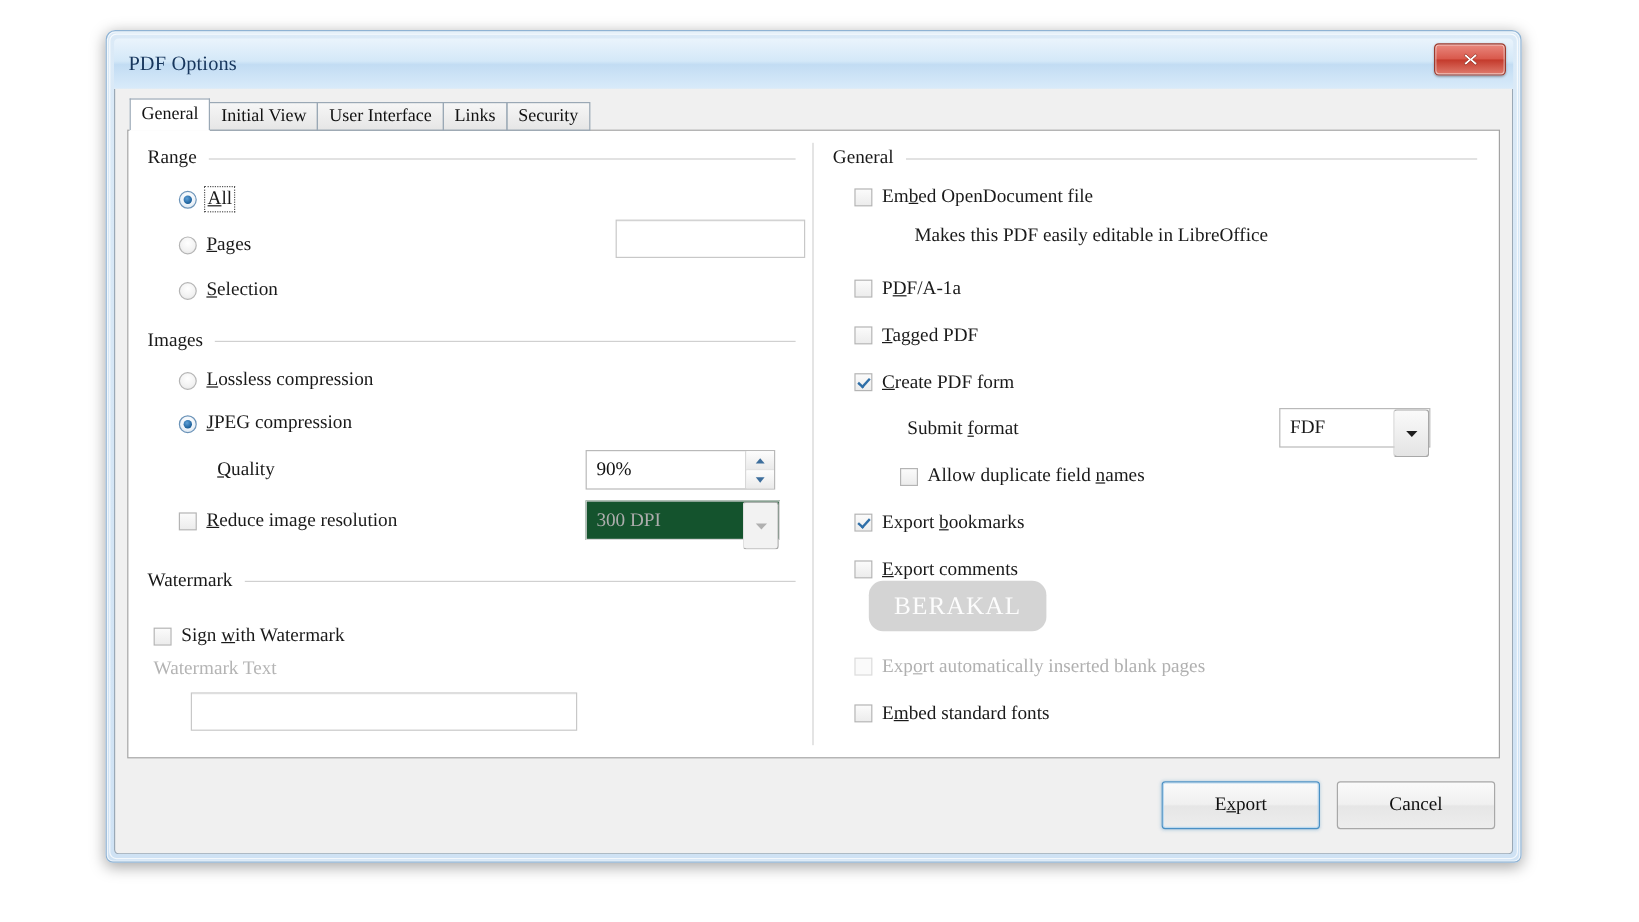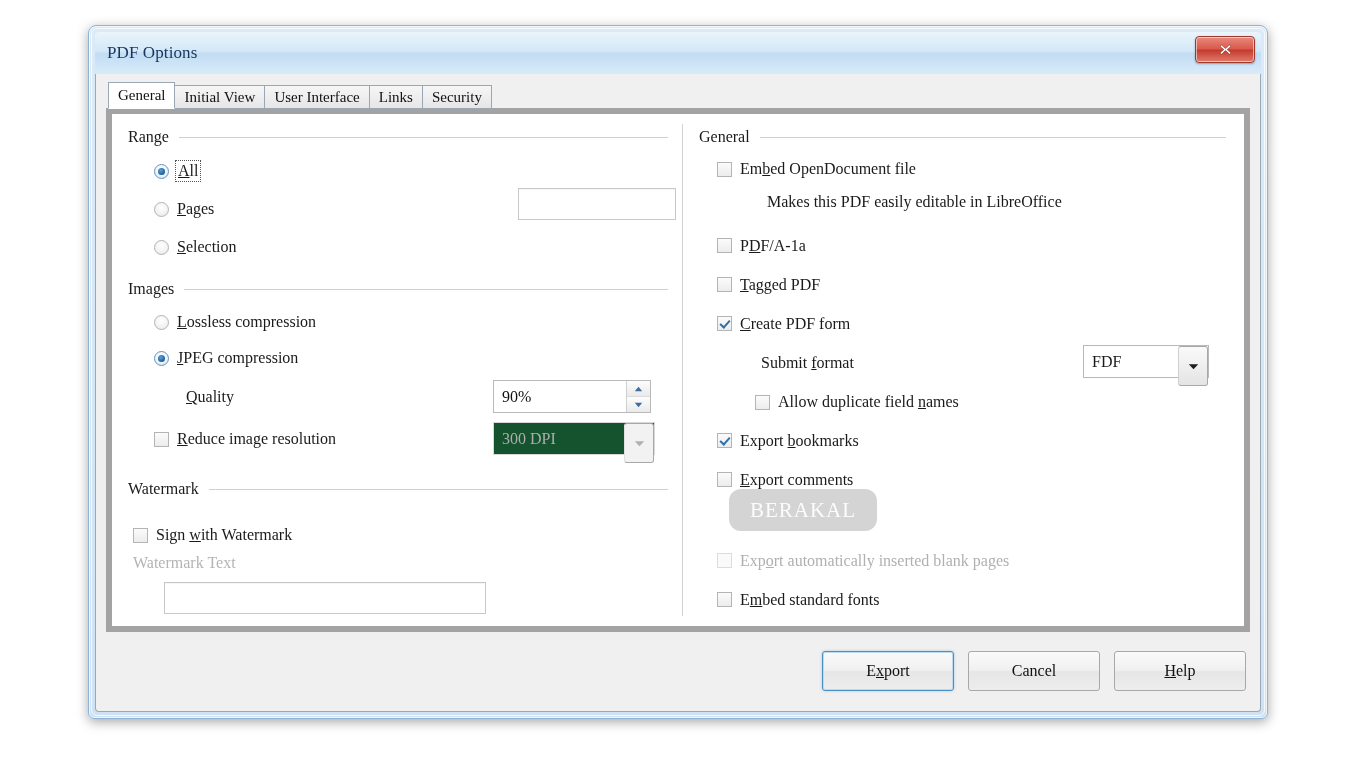--- a/index.html
+++ b/index.html
@@ -102,21 +102,21 @@
     position: relative;
     z-index: 4;
   }
 
   
   #panel {
     position: relative;
     height: 524px;
     margin-top: -1px;
     background: #ffffff;
-    border: 6px solid #a3a3a3;
+    border: 1px solid #a3a3a3;
     display: flex;
   }
   .col { position: relative; padding: 14px 0 0 0; }
   #col-left  { width: 570px; padding-left: 16px; padding-right: 14px; }
   #divider   { width: 1px; background: #d2d2d2; margin: 10px 0; }
   #col-right { flex: 1; padding-left: 16px; padding-right: 18px; }
 
   
   .group-head {
     display: flex; align-items: center;
@@ -421,21 +421,21 @@
 
         <div class="row" style="height:39px; padding-left:18px;">
           <div class="opt">
             <span class="cbox checked"></span>
             <span class="opt-label"><u>C</u>reate PDF form</span>
           </div>
         </div>
 
         <div class="row" style="height:40px; padding-left:62px;">
           <span class="plain-label">Submit <u>f</u>ormat</span>
-          <div class="combo" style="position:absolute; left:384px; top:2px; width:126px;">
+          <div class="combo" style="position:absolute; left:372px; top:2px; width:126px;">
             <span class="val">FDF</span>
             <span class="btn">
               <svg width="11" height="7" viewBox="0 0 11 7">
                   <path d="M0.8 1.2 L10.2 1.2 L5.5 6.2 Z" fill="#1d1d1d"></path>
                 </svg>
             </span>
           </div>
         </div>
 
         <div class="row" style="height:38px; padding-left:56px;">
@@ -477,19 +477,16 @@
       <div id="brand-watermark">BERAKAL</div>
     </div>
 
     <div id="bottombar">
       <div class="btn default">
         <span>E<u>x</u>port</span>
       </div>
       <div class="btn">
         <span>Cancel</span>
       </div>
-      <div class="btn">
-        <span><u>H</u>elp</span>
-      </div>
     </div>
 
   </div>
 </div>
 
 </body></html>

